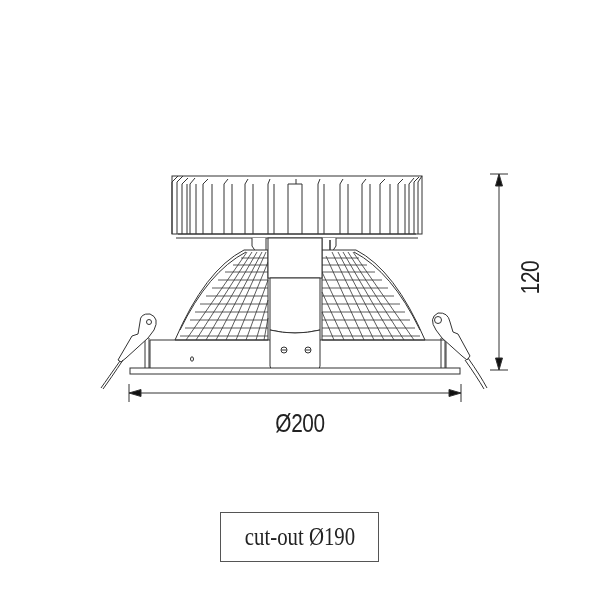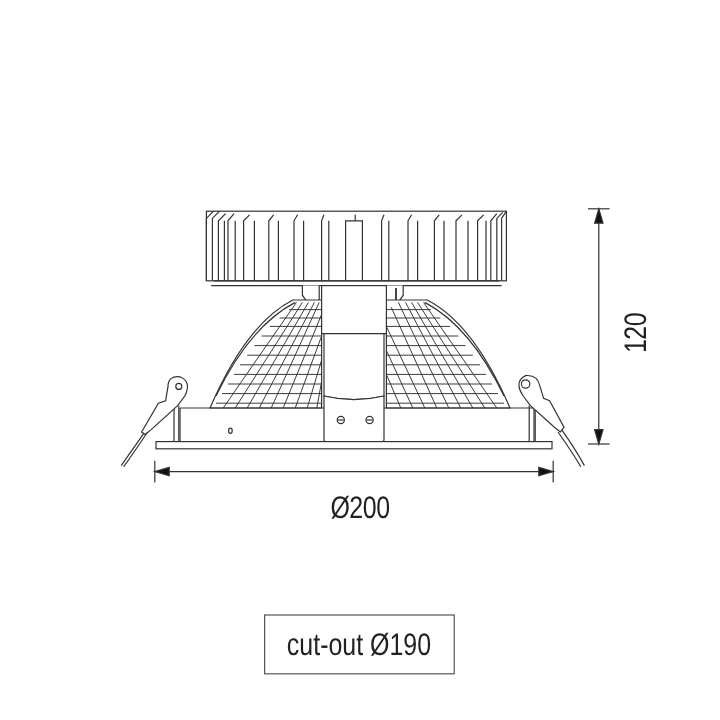--- a/index.html
+++ b/index.html
@@ -1,21 +1,21 @@
 <!DOCTYPE html>
 <html><head>
   <meta charset="utf-8">
   <style>
     html, body { margin: 0; padding: 0; background: #ffffff; }
     body { width: 600px; height: 600px; position: relative; overflow: hidden; font-family: "Liberation Sans", sans-serif; }
     #drawing { position: absolute; left: 0; top: 0; width: 600px; height: 600px; }
     .lbl { position: absolute; color: #222222; font-family: "Liberation Sans", sans-serif; font-stretch: condensed; letter-spacing: -0.5px; }
     #dim-width { left: 240px; top: 408px; width: 120px; text-align: center; font-size: 26px; transform: scaleX(0.8); }
     #dim-height { left: 490px; top: 262px; width: 80px; text-align: center; font-size: 26px; transform: rotate(-90deg) scaleX(0.8); }
-    #cutout-box { position: absolute; left: 220px; top: 512px; width: 159px; height: 50px; border: 1.5px solid #555555; box-sizing: border-box; display: flex; align-items: center; justify-content: center; }
+    #cutout-box { position: absolute; left: 220px; top: 512px; width: 159px; height: 50px; border: 1.5px solid #555555; box-sizing: border-box; display: flex; align-items: center; justify-content: center; font-family: Liberation Serif, serif; }
     #cutout-text { font-size: 26px; color: #222222; transform: scaleX(0.8); white-space: nowrap; }
   </style>
 </head>
 <body>
 
 <svg id="drawing" viewBox="0 0 600 600" xmlns="http://www.w3.org/2000/svg">
   <g stroke="#333" stroke-width="1" fill="none">
 
     <g>
       <rect x="172" y="176" width="250" height="58" fill="#fff"></rect>

